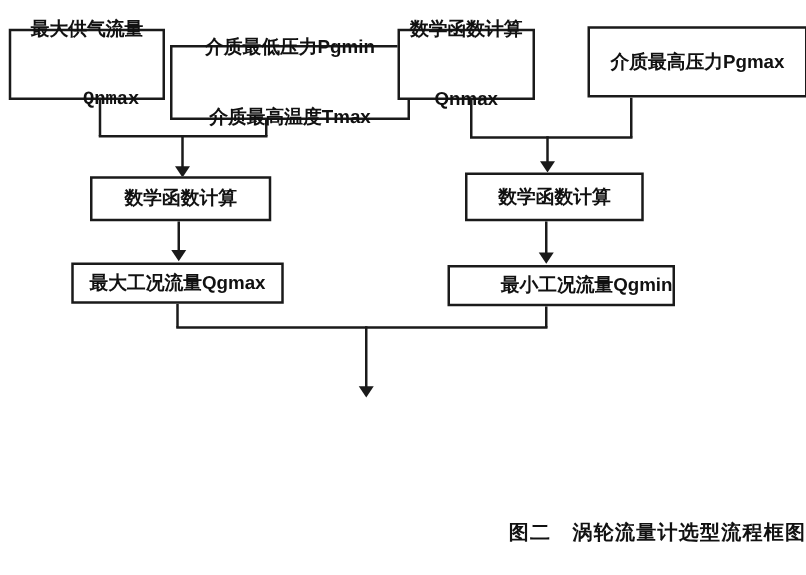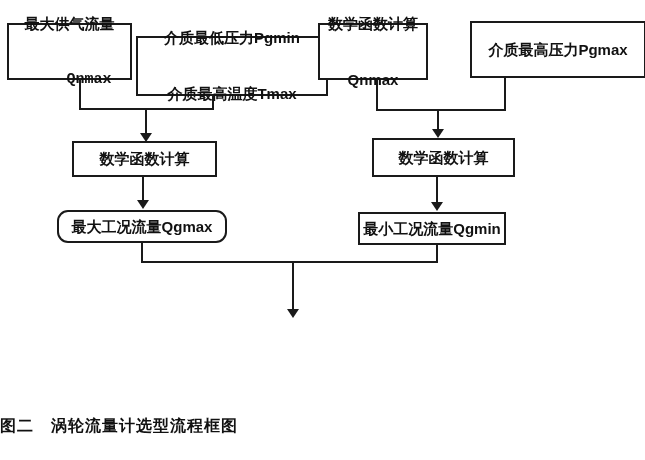--- a/index.html
+++ b/index.html
@@ -15,26 +15,26 @@
     box-sizing:border-box;
     gap:32px;
   }
   .box span{display:block;white-space:nowrap;}
   #box-qnmax{left:7px;top:23px;width:125px;height:57px;}
   #box-pgmin{left:136px;top:36px;width:192px;height:60px;}
   #box-qnmin{left:318px;top:23px;width:110px;height:57px;}
   #box-pgmax{left:442px;top:21px;width:176px;height:57px;margin-left:28px;}
   #box-calc-left{left:72px;top:141px;width:145px;height:36px;}
   #box-calc-right{left:372px;top:138px;width:143px;height:39px;}
-  #box-qgmax{left:57px;top:210px;width:170px;height:33px;border-radius:11px;}
-  #box-qgmin{left:358px;top:212px;width:148px;height:33px;}
+  #box-qgmax{left:57px;top:210px;width:170px;height:33px;}
+  #box-qgmin{left:358px;top:212px;width:182px;height:33px;align-items:flex-end;}
   #box-range{left:215px;top:318px;width:170px;height:59px;border-width:3px;}
   .mono{font-family:"Liberation Mono","DejaVu Sans Mono",monospace;font-size:15px;margin-left:39px;}
   .caption{
-    position:absolute;left:0;top:416px;width:645px;text-align:left;
+    position:absolute;left:0;top:416px;width:645px;text-align:right;
     font-weight:bold;font-size:16px;letter-spacing:1px;color:#111111;
   }
   .line{stroke:#1a1a1a;stroke-width:2;}
   .arrow{fill:#1a1a1a;stroke:none;}
 </style>
 </head>
 <body>
 
 <div class="canvas">
 

